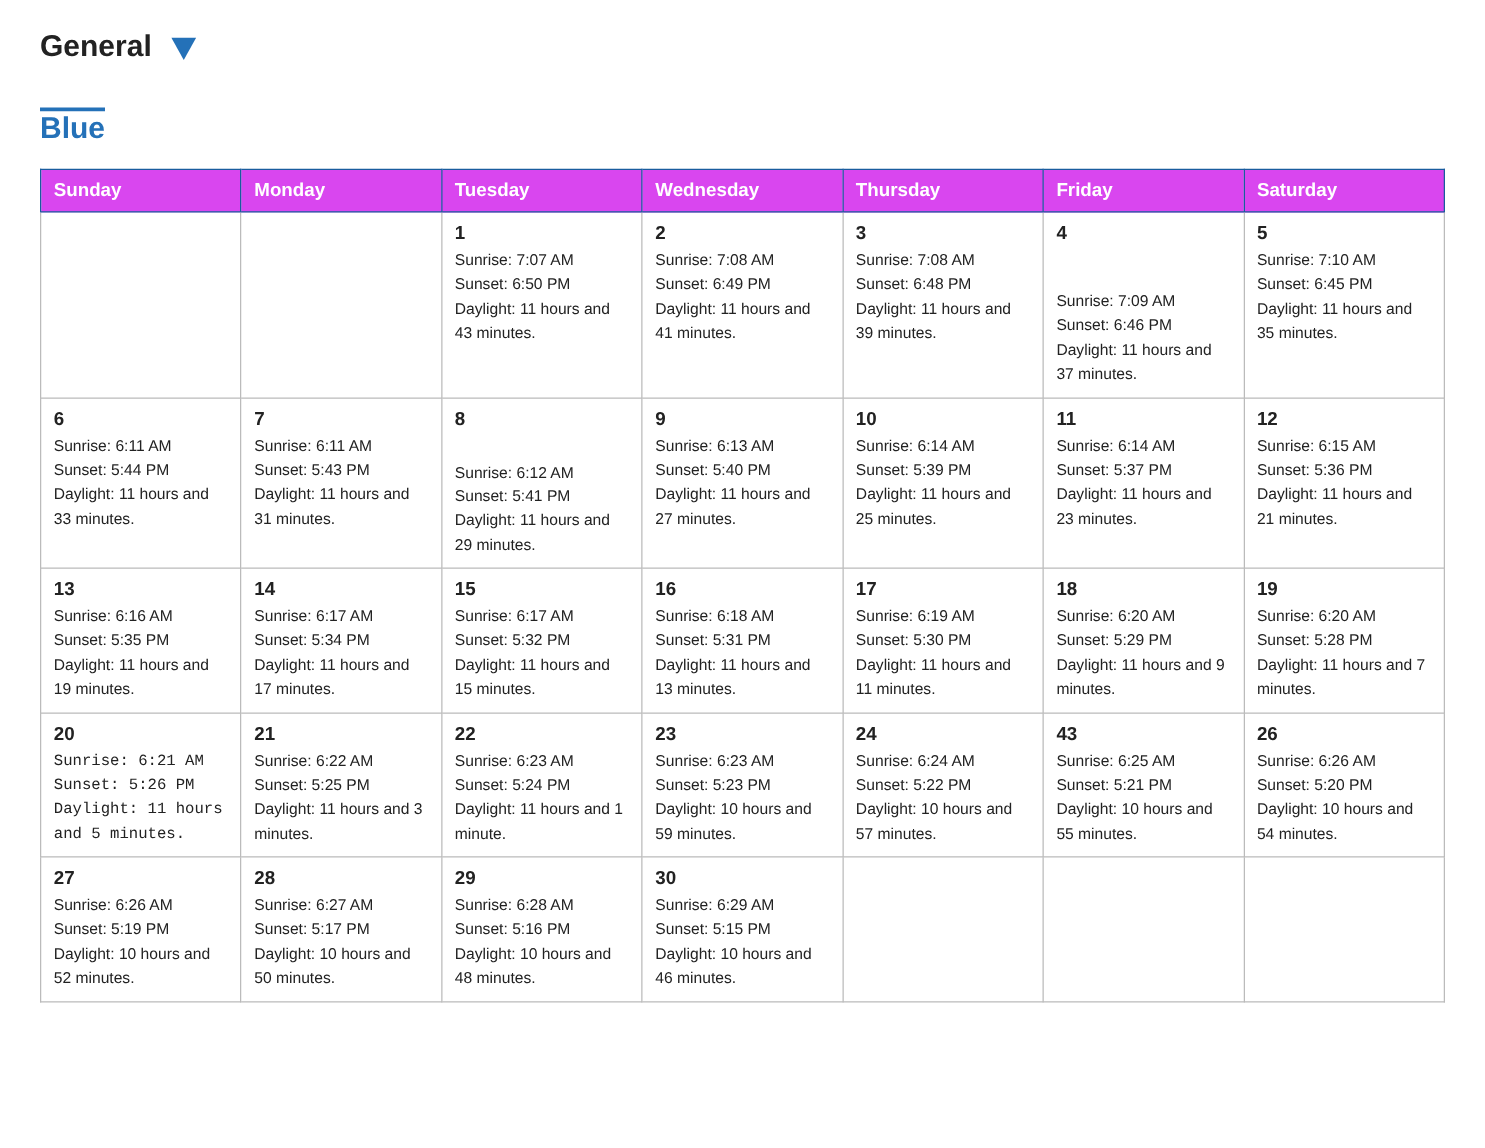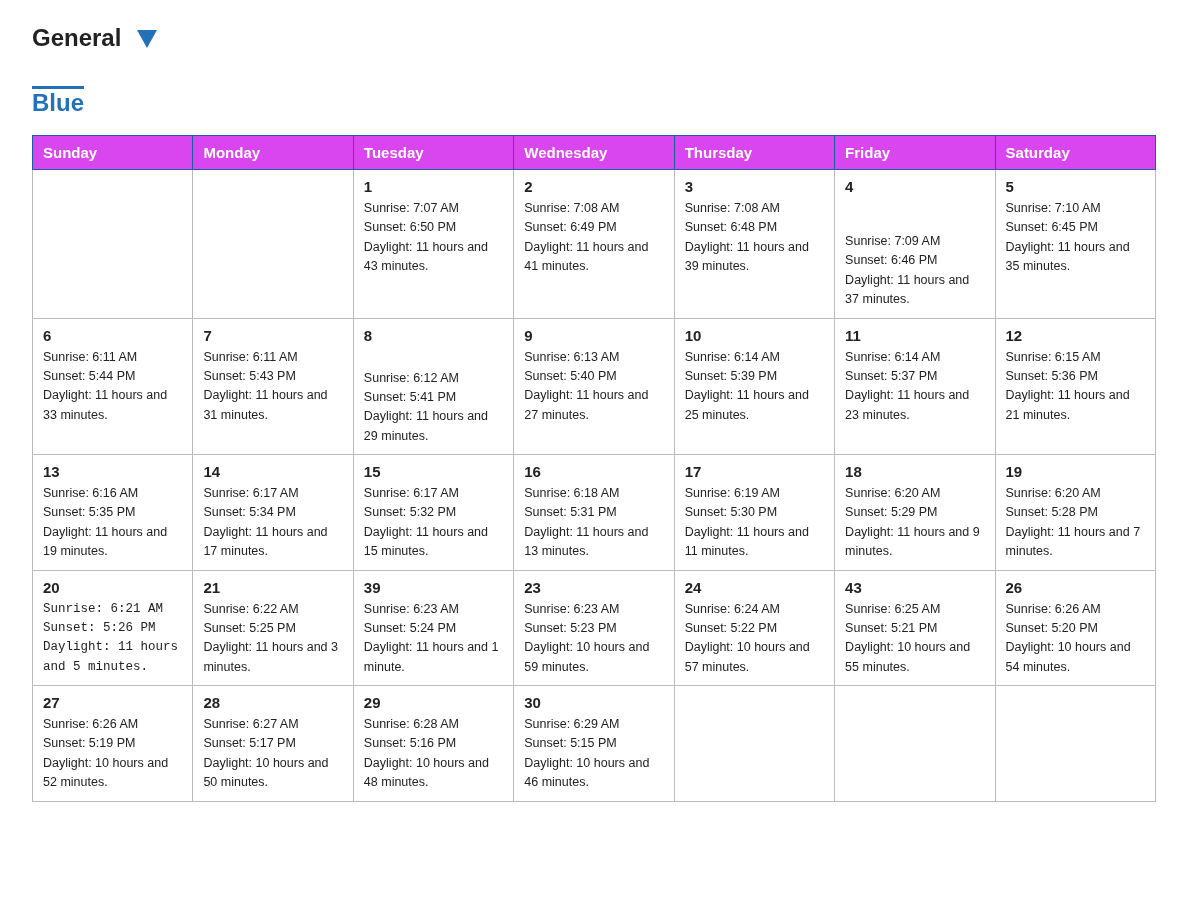--- a/index.html
+++ b/index.html
@@ -239,21 +239,21 @@
 Sunset: 5:26 PM
 Daylight: 11 hours and 5 minutes.</div>
         </td>
         <td>
           <div class="day-number">21</div>
           <div class="day-info" style="white-space: pre-line;">Sunrise: 6:22 AM
 Sunset: 5:25 PM
 Daylight: 11 hours and 3 minutes.</div>
         </td>
         <td>
-          <div class="day-number">39</div>
+          <div class="day-number">22</div>
           <div class="day-info" style="white-space: pre-line;">Sunrise: 6:23 AM
 Sunset: 5:24 PM
 Daylight: 11 hours and 1 minute.</div>
         </td>
         <td>
           <div class="day-number">23</div>
           <div class="day-info" style="white-space: pre-line;">Sunrise: 6:23 AM
 Sunset: 5:23 PM
 Daylight: 10 hours and 59 minutes.</div>
         </td>

